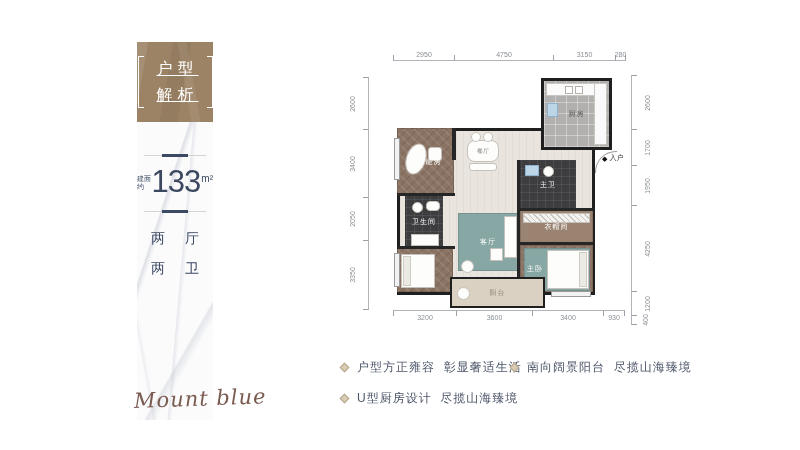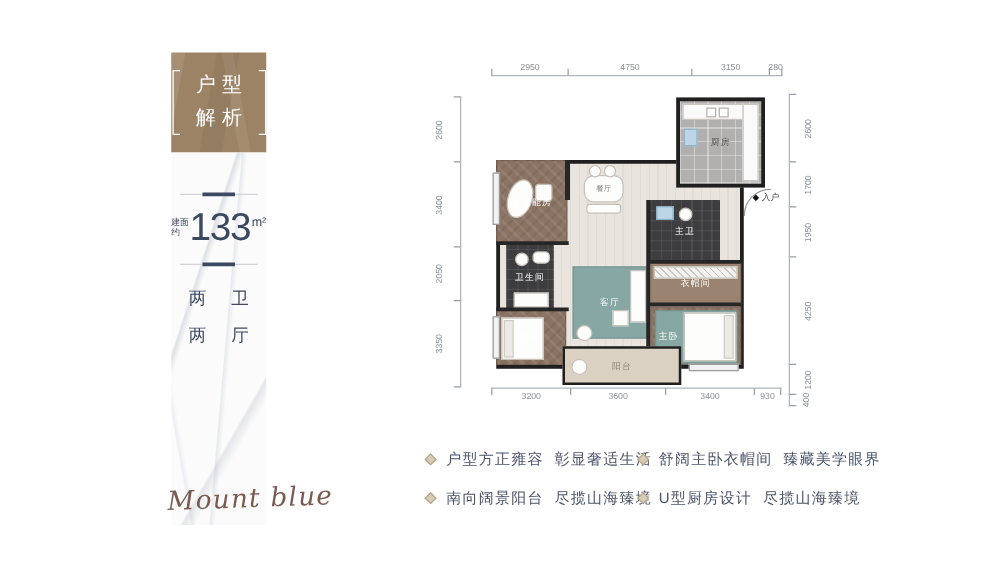--- a/index.html
+++ b/index.html
@@ -11,21 +11,21 @@
     background:#9c8365;
     background-image:linear-gradient(100deg,rgba(255,255,255,.10) 0 12%,transparent 13% 40%,rgba(0,0,0,.05) 41% 60%,transparent 61%),
                      linear-gradient(80deg,transparent 60%,rgba(255,255,255,.07) 61% 70%,transparent 71%);
     display:flex;align-items:center;justify-content:center;gap:7px;}
   .tbracket{width:6px;height:52px;position:relative;}
   .tbracket::before,.tbracket::after{content:"";position:absolute;width:5px;height:1px;background:#fff;}
   .tbracket.l{border-left:1px solid #fff;}
   .tbracket.l::before{left:0;top:0;} .tbracket.l::after{left:0;bottom:0;}
   .tbracket.r{border-right:1px solid #fff;}
   .tbracket.r::before{right:0;top:0;} .tbracket.r::after{right:0;bottom:0;}
-  .title-lines{color:#fff;font-size:16px;line-height:1.65;letter-spacing:5px;text-align:center;}
+  .title-lines{color:#fff;font-size:16px;line-height:1.65;letter-spacing:5px;text-align:center;text-decoration:underline;}
   .title-lines div{padding-left:5px;}
 
   .marble{position:absolute;left:137px;top:122px;width:76px;height:298px;background:#fbfbfc;
     background-image:
       linear-gradient(108deg,transparent 30%,rgba(176,182,194,.38) 31%,transparent 34%),
       linear-gradient(95deg,transparent 55%,rgba(176,182,194,.25) 56%,transparent 60%),
       linear-gradient(120deg,transparent 72%,rgba(176,182,194,.30) 73%,transparent 77%),
       linear-gradient(80deg,transparent 12%,rgba(190,195,205,.22) 13%,transparent 16%);}
   .divider{position:absolute;left:50%;transform:translateX(-50%);width:62px;height:3px;}
   .divider::before{content:"";position:absolute;left:0;right:0;top:1px;height:1px;background:#d3d3d6;}
@@ -130,22 +130,22 @@
       </div>
     <div class="area-row">
       <span class="area-prefix">建面约</span>
       <span class="area-value">133</span>
       <span class="area-unit">m²</span>
     </div>
     <div class="divider d2">
         <span class="divider-dark"></span>
       </div>
     <div class="layout-lines">
+      <div>两 厅</div>
       <div>两 卫</div>
-      <div>两 厅</div>
     </div>
   </div>
   <div class="signature">Mount blue</div>
 
   <div class="plan">
 
     <div class="dim-h dim-top" style="left:38px;top:7px;">
       <div class="seg" style="width:60px;">
           <span>2950</span>
         </div>
@@ -296,24 +296,20 @@
     </div>
   </div>
 
   <div class="features">
     <div class="feature-item">
       <span class="diamond"></span>
       <span class="feature-text">户型方正雍容  彰显奢适生活</span>
     </div>
     <div class="feature-item">
       <span class="diamond"></span>
-      <span class="feature-text">舒阔主卧衣帽间  臻藏美学眼界</span>
-    </div>
-    <div class="feature-item">
-      <span class="diamond"></span>
       <span class="feature-text">南向阔景阳台  尽揽山海臻境</span>
     </div>
     <div class="feature-item">
       <span class="diamond"></span>
       <span class="feature-text">U型厨房设计  尽揽山海臻境</span>
     </div>
   </div>
 
 </div>
 

